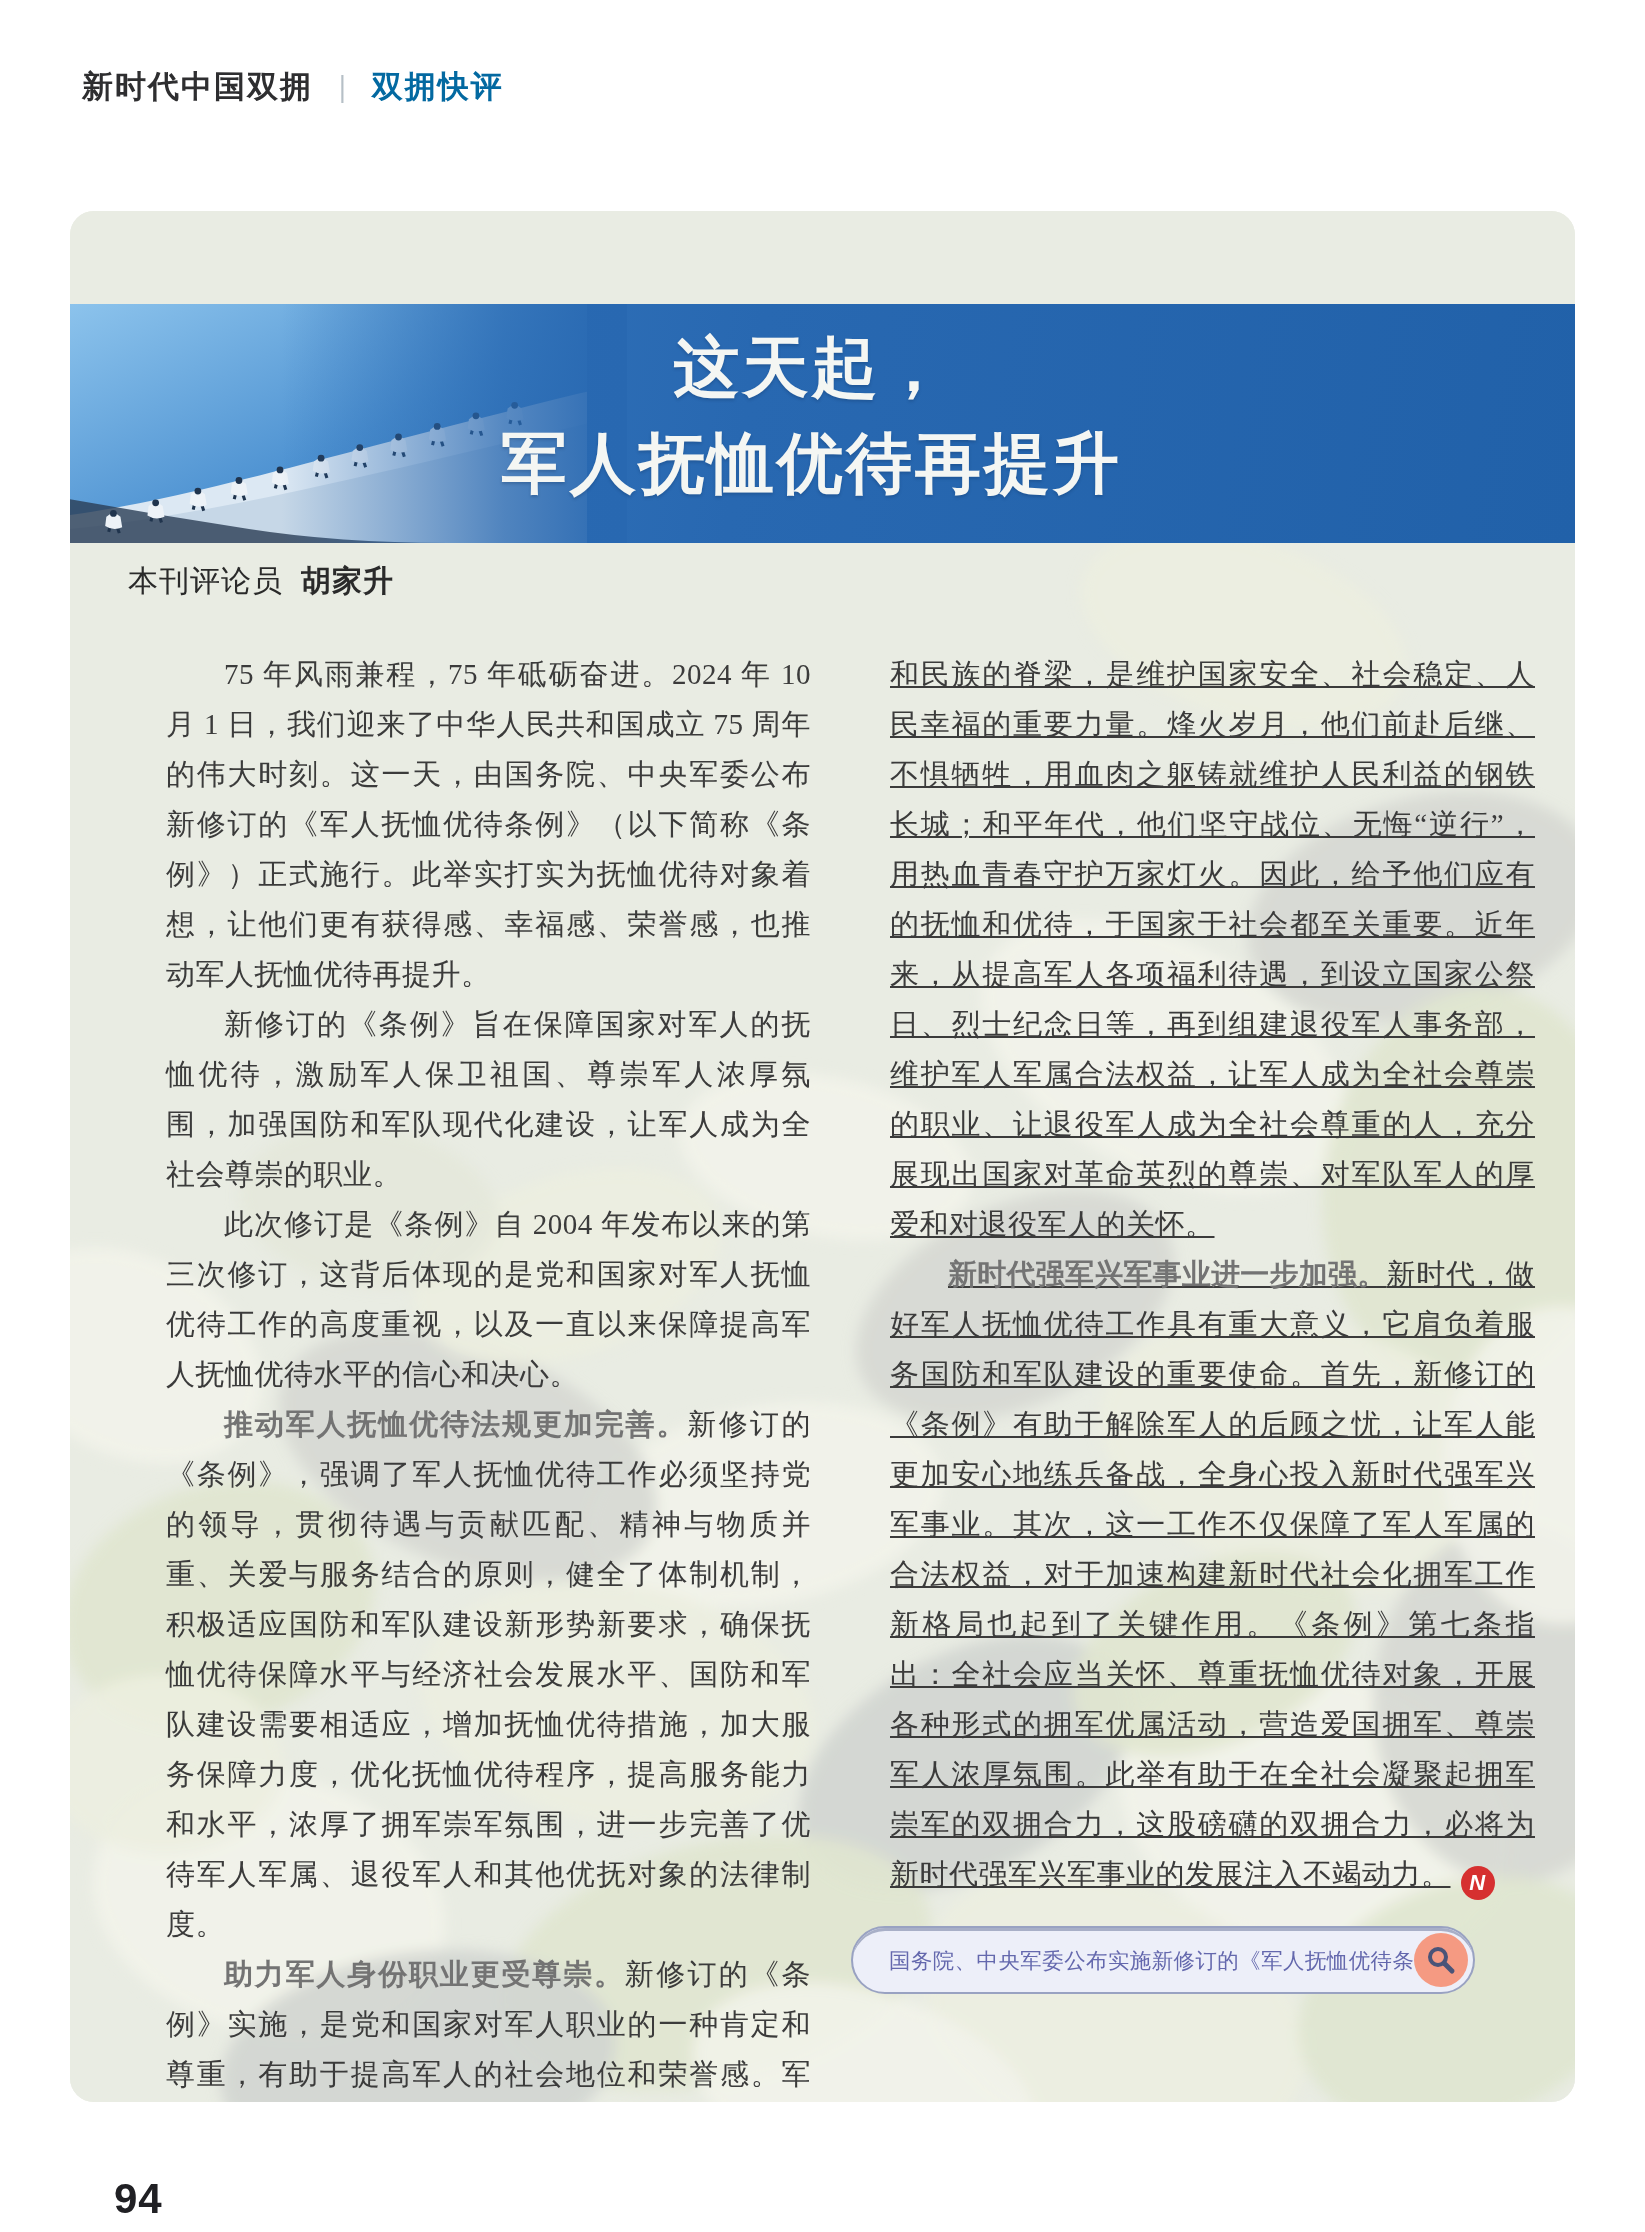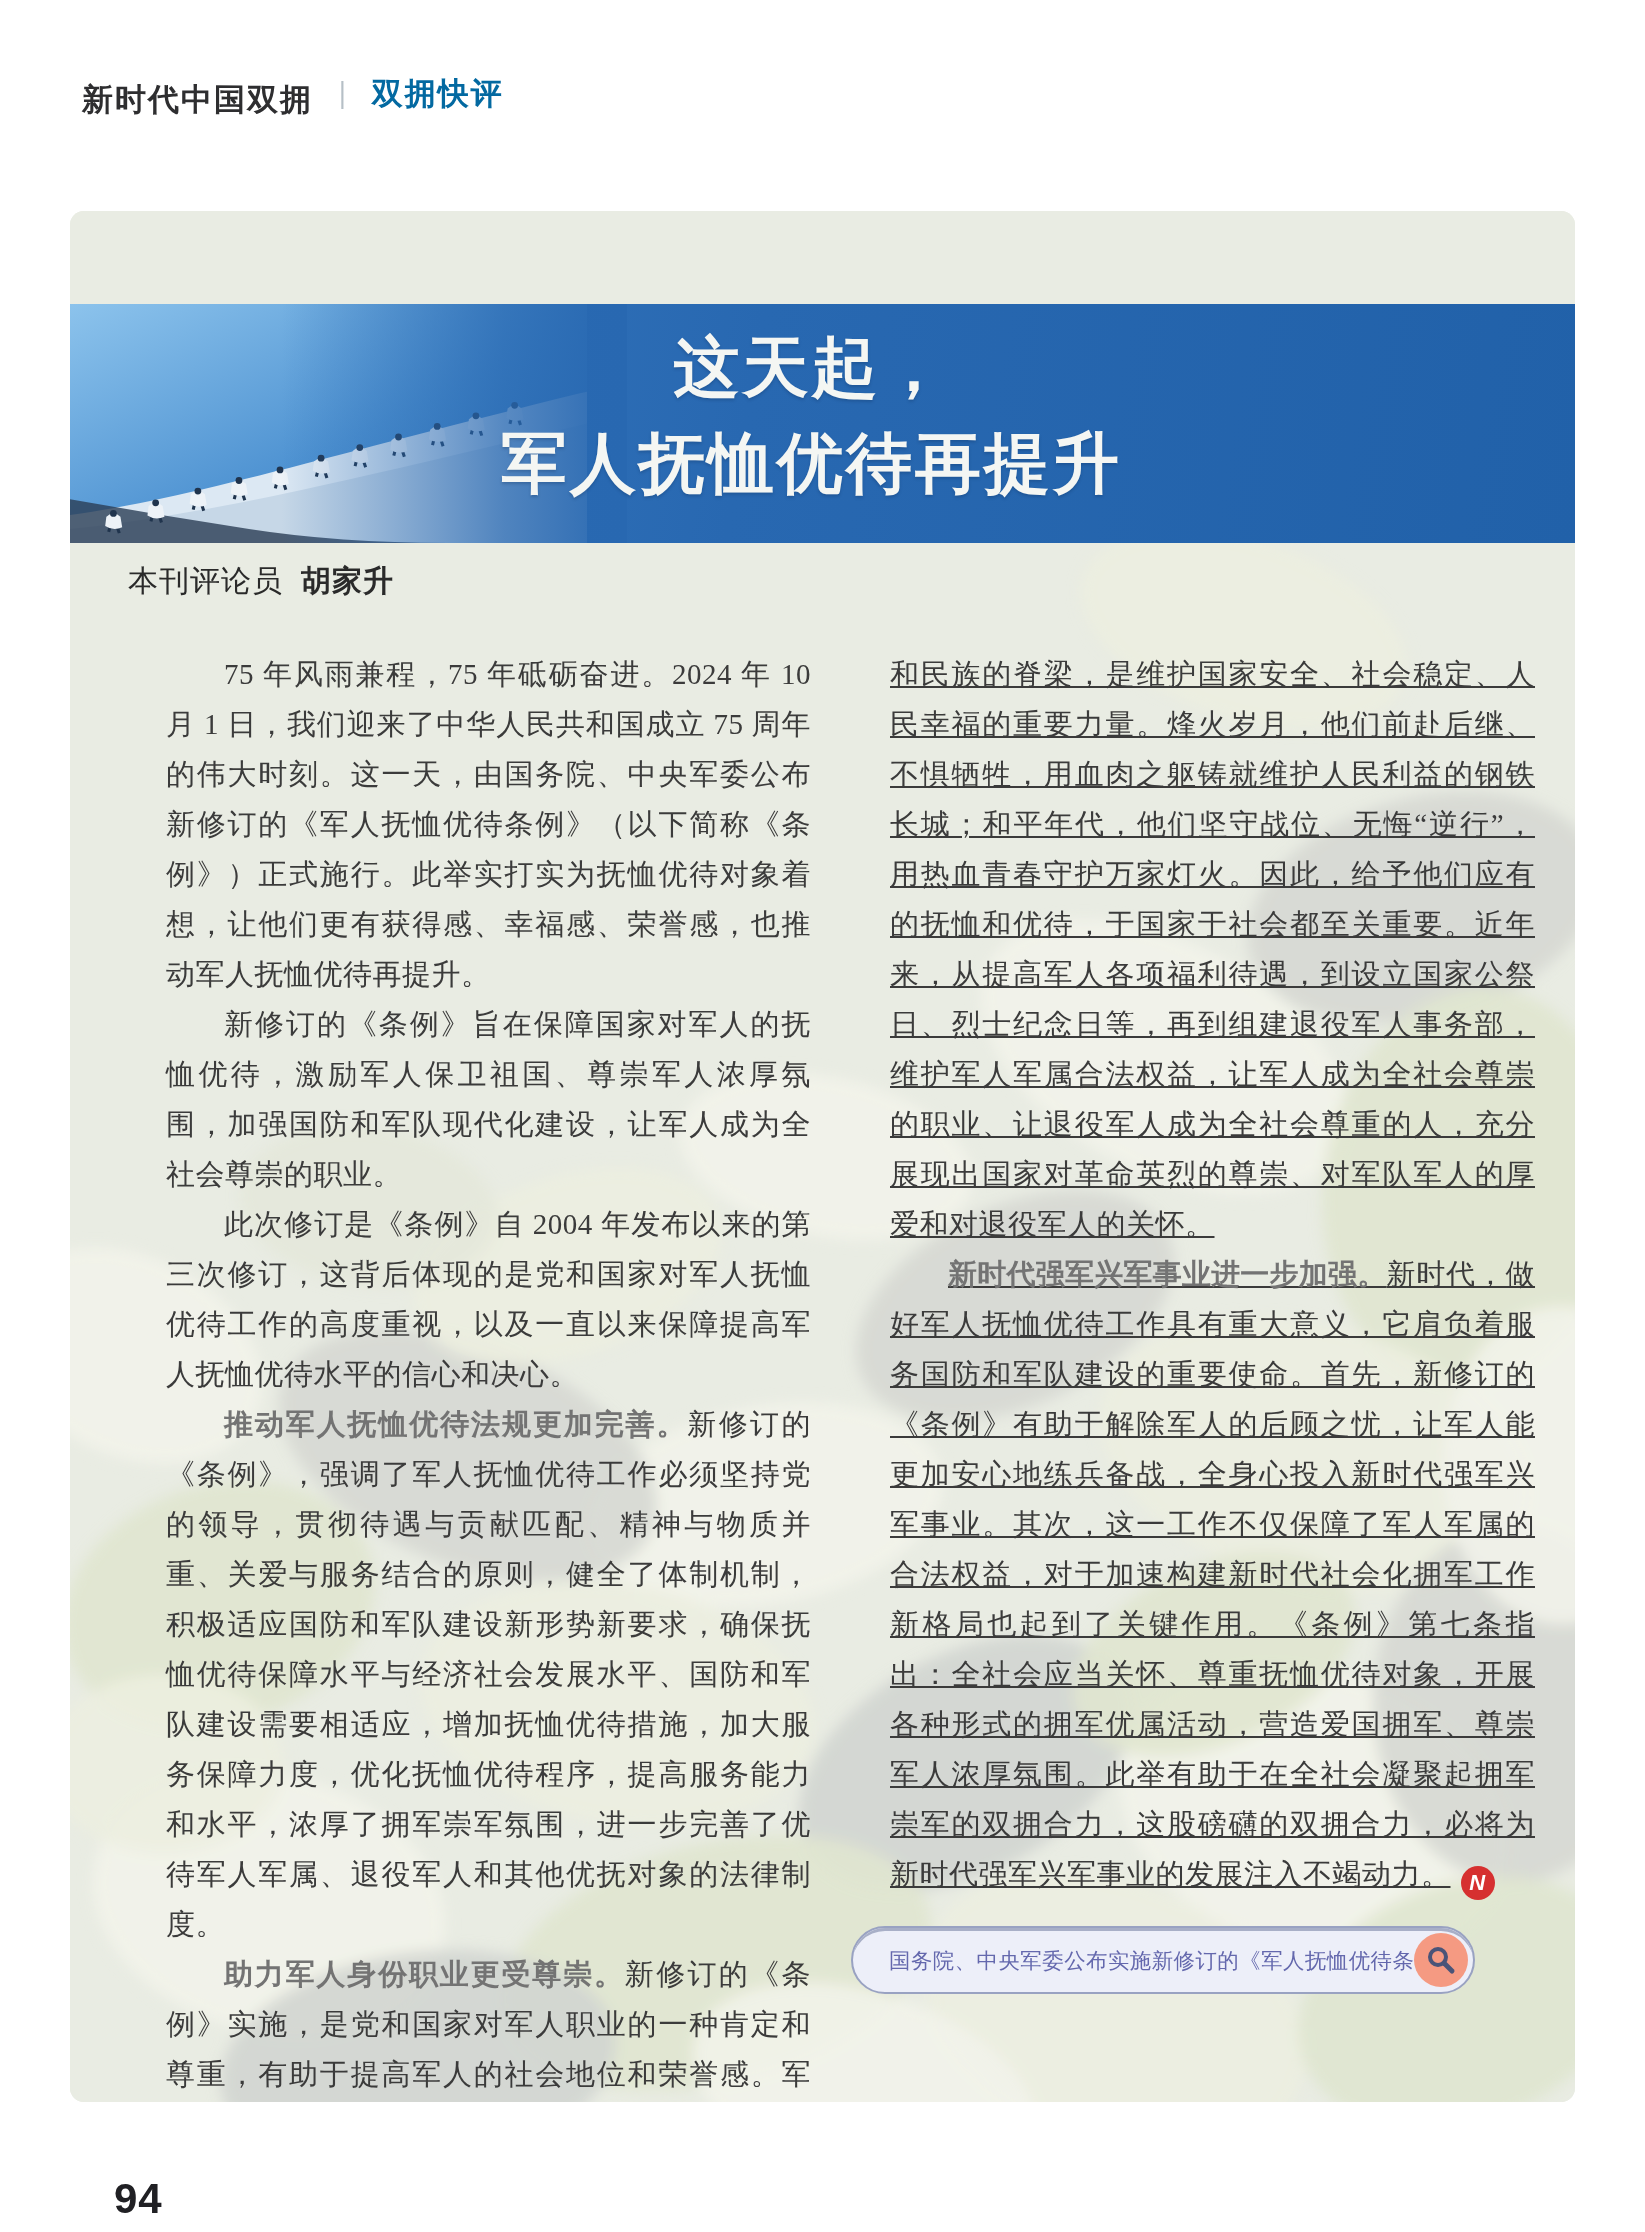--- a/index.html
+++ b/index.html
@@ -5,28 +5,28 @@
   * { margin:0; padding:0; box-sizing:border-box; }
   html,body { background:#ffffff; }
   .page {
     position:relative; width:1646px; height:2233px;
     background:#ffffff; overflow:hidden;
     font-family:"Liberation Sans","DejaVu Sans",sans-serif;
   }
 
   
   .mast { position:absolute; left:82px; top:66px; display:flex; align-items:center; gap:26px; }
-  .mast .mag { font-size:31px; font-weight:700; color:#2e2e30; letter-spacing:2px;margin-top:13px; }
+  .mast .mag { font-size:31px; font-weight:700; color:#2e2e30; letter-spacing:2px; }
   .mast .sep { font-size:26px; color:#b6bfc6; font-weight:300; transform:scaleY(1.15); }
   .mast .col { font-size:31px; font-weight:700; color:#0369a1; letter-spacing:2px; }
 
   
   .card {
     position:absolute; left:70px; top:211px; width:1505px; height:1891px;
-    background:#e9ece3; border-radius:14px; overflow:hidden;
+    background:#e9ece3; border-radius:24px; overflow:hidden;
   }
   .camo { position:absolute; left:0; top:0; width:100%; height:100%; }
 
   
   .banner {
     position:absolute; left:0; top:93px; width:100%; height:239px;
     background:linear-gradient(100deg,#3a7cc2 0%,#2868b1 45%,#2161a9 100%);
     overflow:hidden;
   }
   .banner-photo { position:absolute; left:0; top:0; width:517px; height:239px; }

